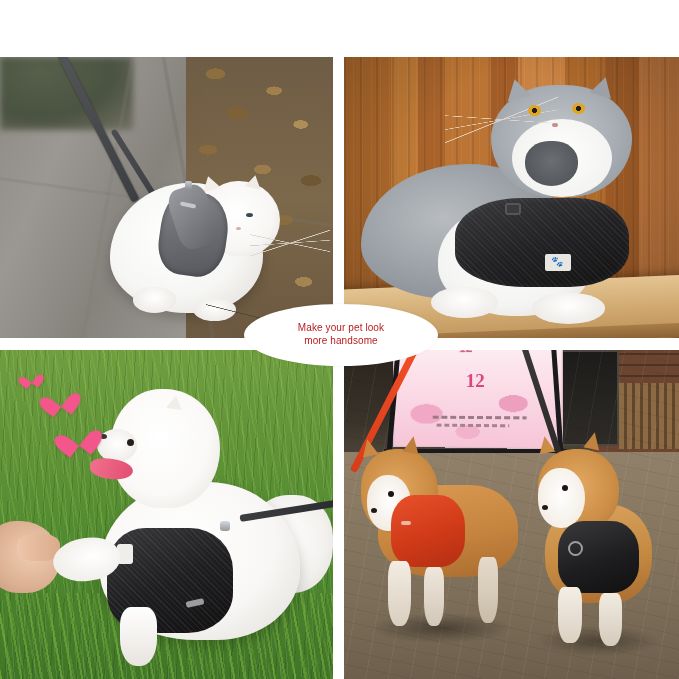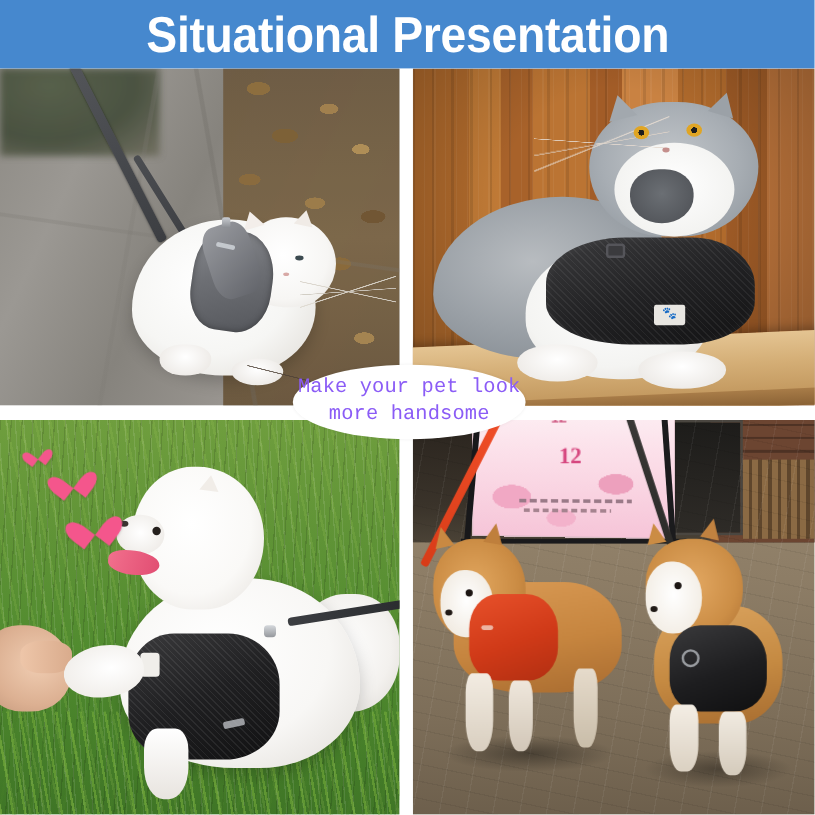--- a/index.html
+++ b/index.html
@@ -555,37 +555,34 @@
   .callout{
     position:absolute;
     left:244px;top:304px;width:194px;height:62px;
     background:#ffffff;
     border-radius:50%;
     display:flex;align-items:center;justify-content:center;
     z-index:25;
     box-shadow:0 0 3px rgba(0,0,0,.07);
   }
   .callout-text{
-    color:#8b5cf6;
-    font-size:17px;
+    color:#b91c1c;
+    font-size:10px;
     line-height:1.28;
     text-align:center;
-    font-family:Liberation Mono, monospace;
+    font-family:Liberation Sans, sans-serif;
     letter-spacing:.1px;
     white-space:pre-line;
   }
 </style>
 </head>
 <body>
 
 <div class="poster">
 
-  <div class="banner">
-    <div class="banner-title">Situational Presentation</div>
-  </div>
 
   <div class="grid">
 
     <div class="cell cell-tl">
       <div class="photo">
         <div class="tl-ground"></div>
         <div class="tl-leafbed"></div>
         <div class="tl-topveg"></div>
         <div class="tl-seam"></div>
         <div class="tl-leash"></div>

